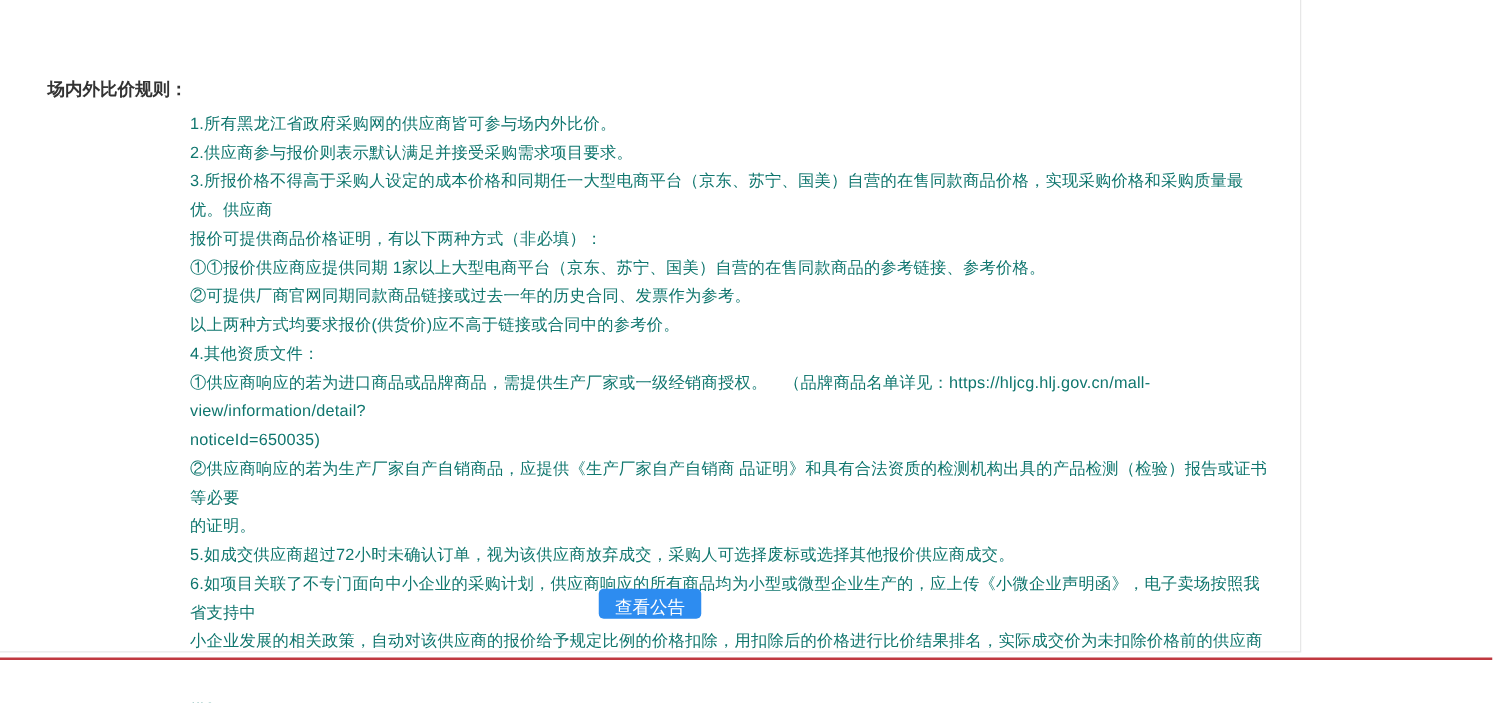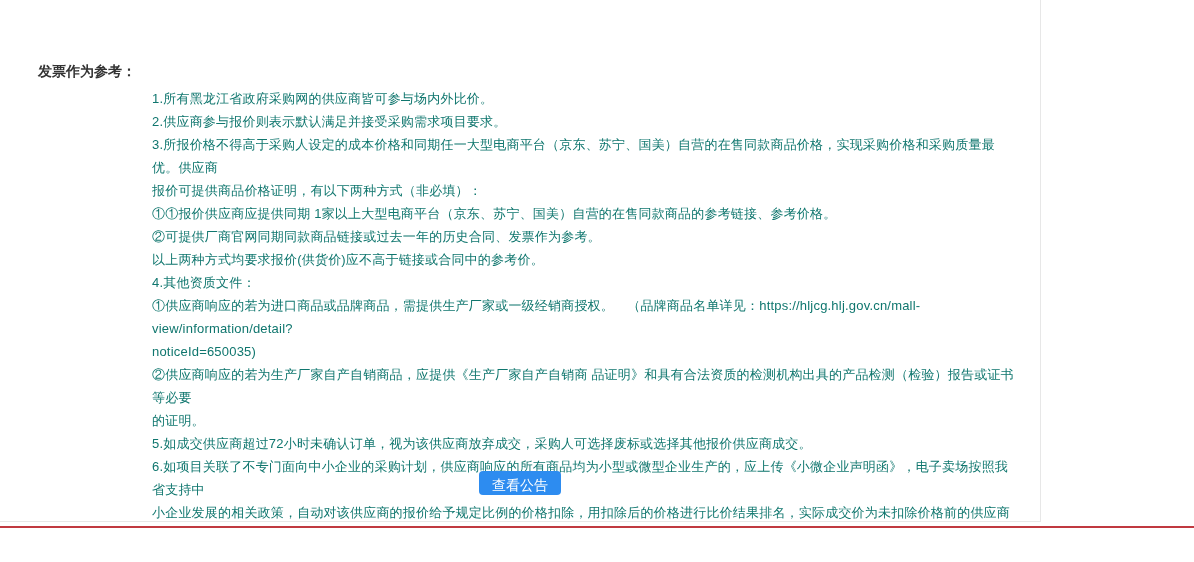--- a/index.html
+++ b/index.html
@@ -83,21 +83,21 @@
     width: 1194px;
     height: 34px;
     background: #ffffff;
   }
 </style>
 </head>
 <body>
 
 <div class="rules-card"></div>
 
-<div class="rules-label">发票作为参考：</div>
+<div class="rules-label">场内外比价规则：</div>
 
 <div class="rules-text">1.所有黑龙江省政府采购网的供应商皆可参与场内外比价。
 2.供应商参与报价则表示默认满足并接受采购需求项目要求。
 3.所报价格不得高于采购人设定的成本价格和同期任一大型电商平台（京东、苏宁、国美）自营的在售同款商品价格，实现采购价格和采购质量最优。供应商
 报价可提供商品价格证明，有以下两种方式（非必填）：
 ①①报价供应商应提供同期 1家以上大型电商平台（京东、苏宁、国美）自营的在售同款商品的参考链接、参考价格。
 ②可提供厂商官网同期同款商品链接或过去一年的历史合同、发票作为参考。
 以上两种方式均要求报价(供货价)应不高于链接或合同中的参考价。
 4.其他资质文件：
 ①供应商响应的若为进口商品或品牌商品，需提供生产厂家或一级经销商授权。　（品牌商品名单详见：https://hljcg.hlj.gov.cn/mall-view/information/detail?

